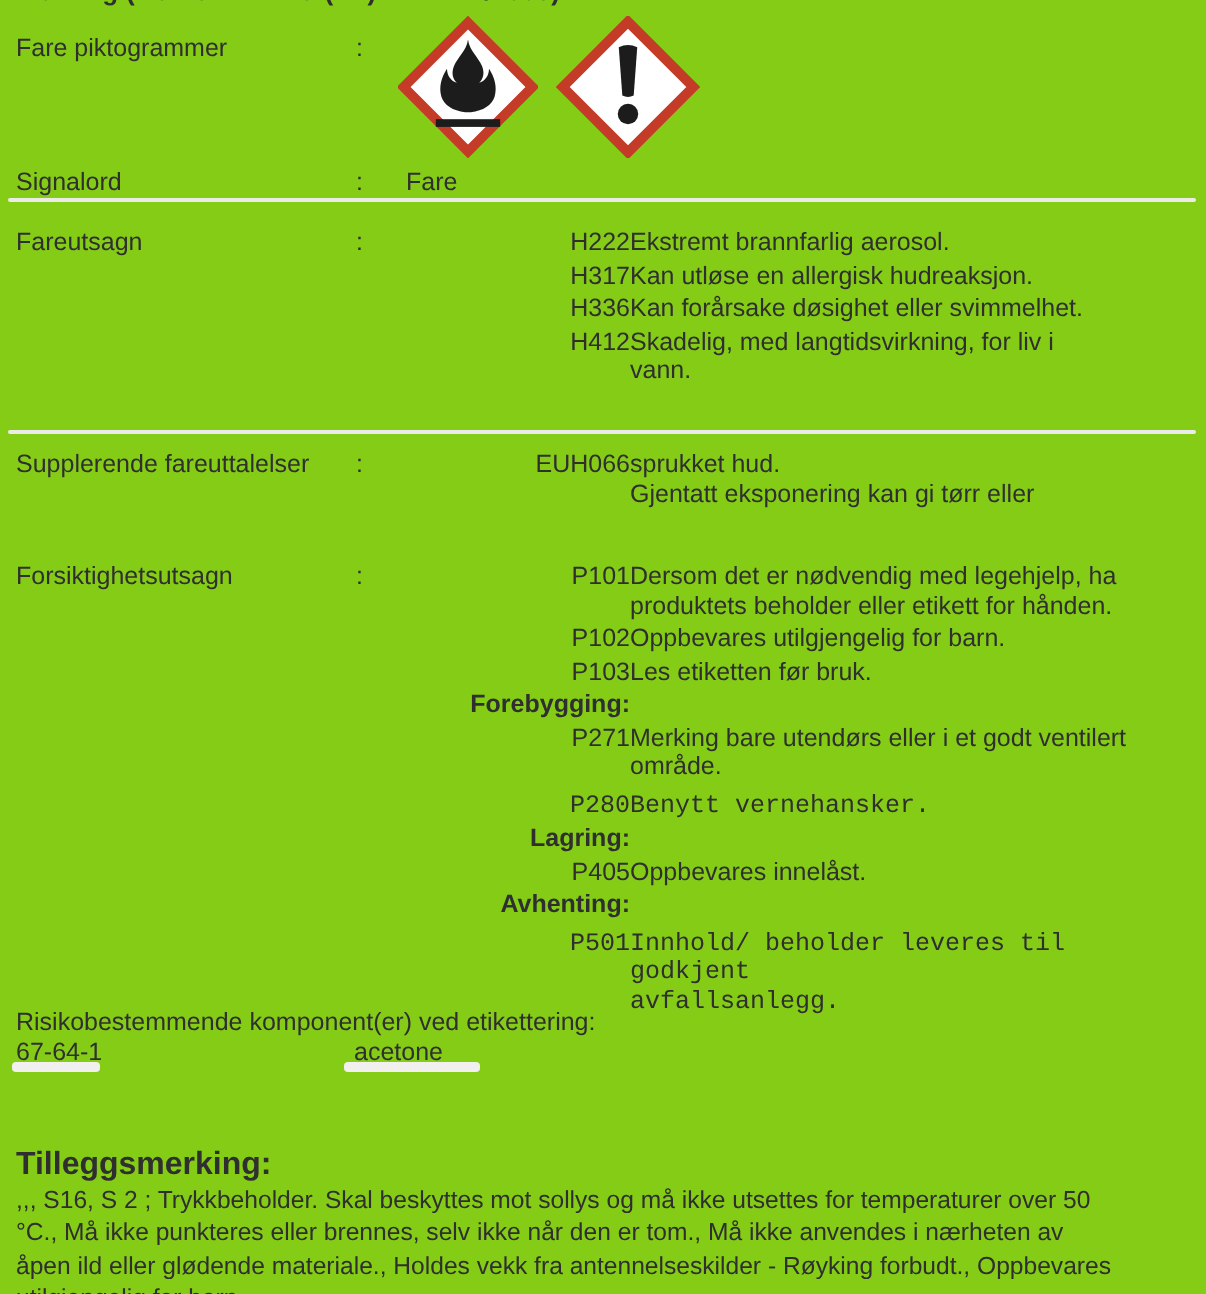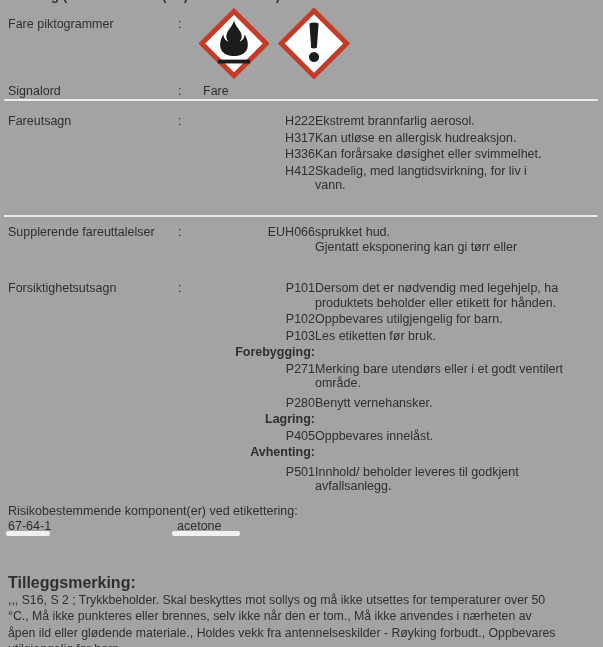--- a/index.html
+++ b/index.html
@@ -1,19 +1,19 @@
 <!DOCTYPE html>
 <html><head>
 <meta charset="utf-8">
 <style>
   html,body { margin:0; padding:0; background:#ffffff; }
   .doc {
     position:relative;
     width:603px; height:647px;
-    background:#a3a3a3;
+    background:#84cc16;
     overflow:hidden;
     font-family:"Liberation Sans","DejaVu Sans",sans-serif;
     font-size:12.5px;
     line-height:14.5px;
     color:#2f2f2f;
   }
   .abs { position:absolute; }
   .cropped-heading {
     position:absolute; left:8px; top:-11px;
     font-weight:bold; font-size:13px; white-space:nowrap;
@@ -22,21 +22,21 @@
   .label { position:absolute; left:8px; white-space:nowrap; }
   .colon { position:absolute; left:178px; }
   .value { position:absolute; left:203px; white-space:nowrap; }
   .pictos { position:absolute; left:199px; top:8px; display:flex; gap:9px; }
   .picto svg { display:block; }
   .stmt-block { position:absolute; left:203px; }
   .stmt { display:flex; margin-bottom:2px; }
   .stmt .code { width:112px; flex:none; white-space:nowrap;text-align:right; }
   .stmt .code.bold { font-weight:bold; }
   .stmt .desc { width:272px; }
-  .gap-top { margin-top:5px; }
+  .gap-top { margin-top:5px;font-family:Liberation Mono, monospace; }
   .sep {
     position:absolute; left:4px; width:594px; height:2px;
     background:#ebebe8; border-radius:1px;
   }
   .shadow-bar { position:absolute; height:5px; background:#f1f0ee; border-radius:2px; }
   .risk-title { position:absolute; left:8px; white-space:nowrap; }
   .tillegg-title { position:absolute; left:8px; font-weight:bold; font-size:16px; white-space:nowrap; }
   .para { position:absolute; left:8px; width:592px; font-size:12.3px; line-height:16.4px; }
   .para div { white-space:nowrap; }
 </style>

